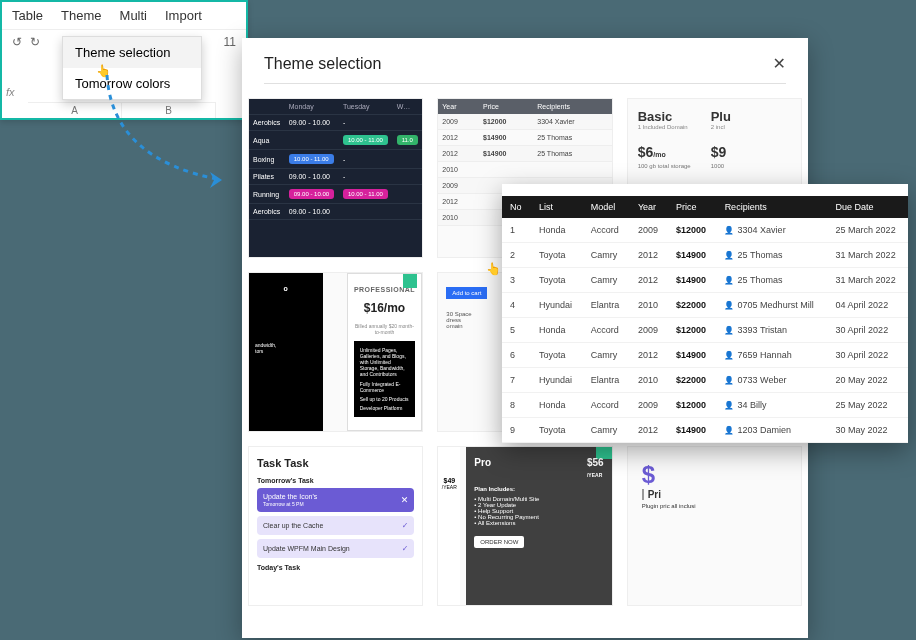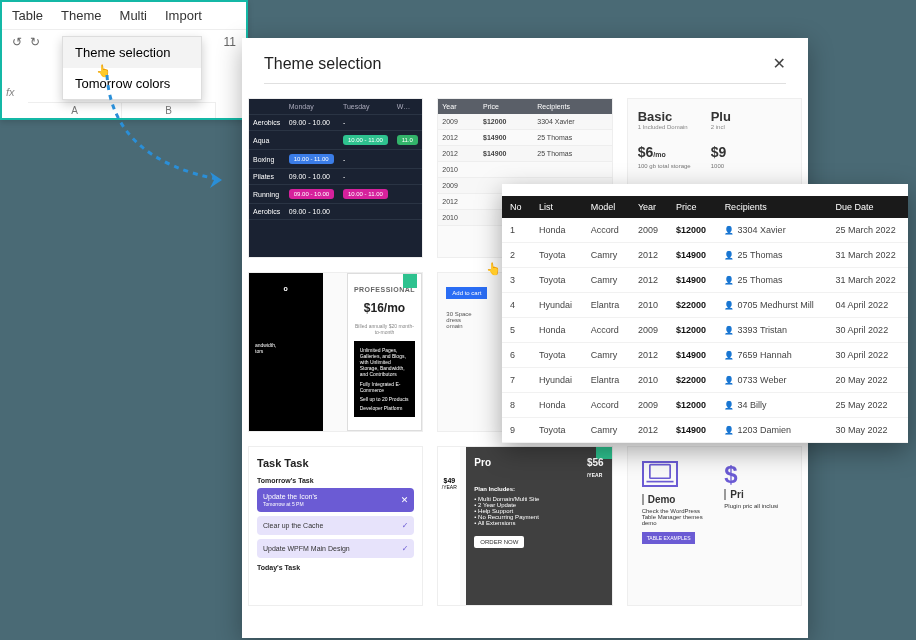--- a/index.html
+++ b/index.html
@@ -371,29 +371,20 @@
         <div>• <span>2 Year Update</span></div>
         <div>• <span>Help Support</span></div>
         <div>• <span>No Recurring Payment</span></div>
         <div>• <span>All Extensions</span></div>
         <span class="btn">ORDER NOW</span>
       </div>
     </div>
 
     <div class="thumb t9">
       <div class="democard">
-        <svg class="demoicon" viewBox="0 0 36 26">
-            <rect x="6" y="2" width="24" height="16" rx="1" fill="none" stroke="#6b5bd4" stroke-width="2"></rect>
-            <path d="M2 22 h32" stroke="#6b5bd4" stroke-width="2"></path>
-          </svg>
-        <h4>Demo</h4>
-        <div>Check the WordPress Table Manager themes demo</div>
-        <span class="demobtn">TABLE EXAMPLES</span>
-      </div>
-      <div class="democard">
         <div style="font-size:24px;color:#6b5bd4;font-weight:700">$</div>
         <h4>Pri</h4>
         <div>Plugin pric all inclusi</div>
       </div>
     </div>
 
   </div>
 </div>
 
 <div class="float-table">

